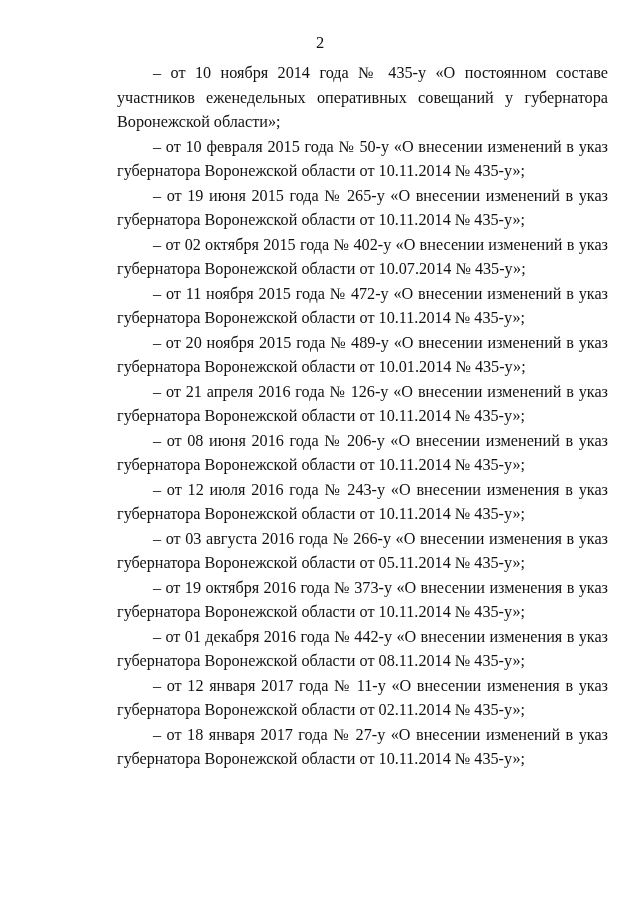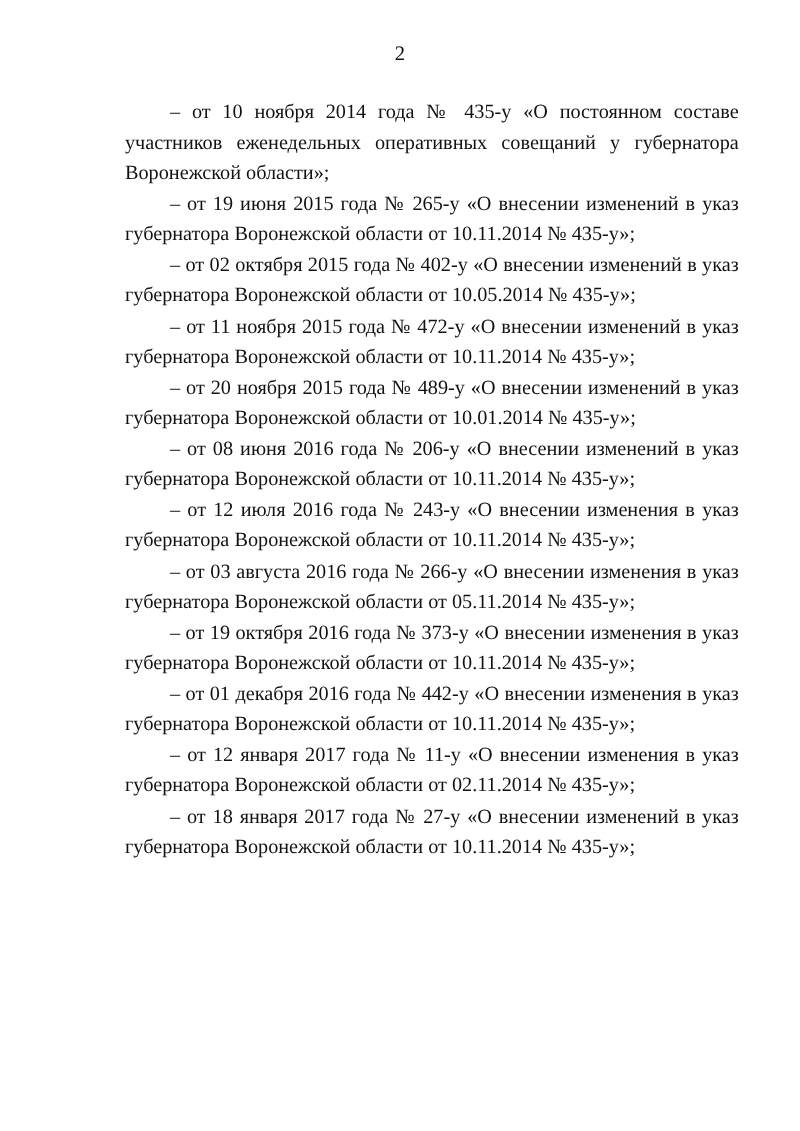--- a/index.html
+++ b/index.html
@@ -6,39 +6,41 @@
   body { width: 640px; height: 905px; position: relative; overflow: hidden; }
   .page {
     position: absolute; left: 0; top: 0; width: 640px; height: 905px; background: #fff;
     font-family: "Liberation Serif", "DejaVu Serif", serif; color: #111;
   }
   .page-number {
     position: absolute; top: 33px; left: 0; width: 640px; text-align: center;
     font-size: 16.5px; line-height: 20px;
   }
   .content {
-    position: absolute; left: 100px; width: 491px; top: 61px;
-    font-size: 16.2px; line-height: 24.5px; margin-top: 16px;
+    position: absolute; left: 117px; width: 491px; top: 61px;
+    font-size: 16.2px; line-height: 24.5px;
   }
   .para {
     margin: 0; text-align: justify; text-indent: 36px;
   }
 </style>
 </head>
 <body>
 
 <div class="page">
   <div class="page-number">2</div>
   <div class="content">
     <p class="para">– от 10 ноября 2014 года № 435-у «О постоянном составе участников еженедельных оперативных совещаний у губернатора Воронежской области»;</p>
+    <p class="para">– от 10 февраля 2015 года № 50-у «О внесении изменений в указ губернатора Воронежской области от 10.11.2014 № 435-у»;</p>
     <p class="para">– от 19 июня 2015 года № 265-у «О внесении изменений в указ губернатора Воронежской области от 10.11.2014 № 435-у»;</p>
-    <p class="para">– от 02 октября 2015 года № 402-у «О внесении изменений в указ губернатора Воронежской области от 10.05.2014 № 435-у»;</p>
+    <p class="para">– от 02 октября 2015 года № 402-у «О внесении изменений в указ губернатора Воронежской области от 10.07.2014 № 435-у»;</p>
     <p class="para">– от 11 ноября 2015 года № 472-у «О внесении изменений в указ губернатора Воронежской области от 10.11.2014 № 435-у»;</p>
     <p class="para">– от 20 ноября 2015 года № 489-у «О внесении изменений в указ губернатора Воронежской области от 10.01.2014 № 435-у»;</p>
+    <p class="para">– от 21 апреля 2016 года № 126-у «О внесении изменений в указ губернатора Воронежской области от 10.11.2014 № 435-у»;</p>
     <p class="para">– от 08 июня 2016 года № 206-у «О внесении изменений в указ губернатора Воронежской области от 10.11.2014 № 435-у»;</p>
     <p class="para">– от 12 июля 2016 года № 243-у «О внесении изменения в указ губернатора Воронежской области от 10.11.2014 № 435-у»;</p>
     <p class="para">– от 03 августа 2016 года № 266-у «О внесении изменения в указ губернатора Воронежской области от 05.11.2014 № 435-у»;</p>
     <p class="para">– от 19 октября 2016 года № 373-у «О внесении изменения в указ губернатора Воронежской области от 10.11.2014 № 435-у»;</p>
-    <p class="para">– от 01 декабря 2016 года № 442-у «О внесении изменения в указ губернатора Воронежской области от 10.11.2014 № 435-у»;</p>
+    <p class="para">– от 01 декабря 2016 года № 442-у «О внесении изменения в указ губернатора Воронежской области от 08.11.2014 № 435-у»;</p>
     <p class="para">– от 12 января 2017 года № 11-у «О внесении изменения в указ губернатора Воронежской области от 02.11.2014 № 435-у»;</p>
     <p class="para">– от 18 января 2017 года № 27-у «О внесении изменений в указ губернатора Воронежской области от 10.11.2014 № 435-у»;</p>
   </div>
 </div>
 
 </body></html>

